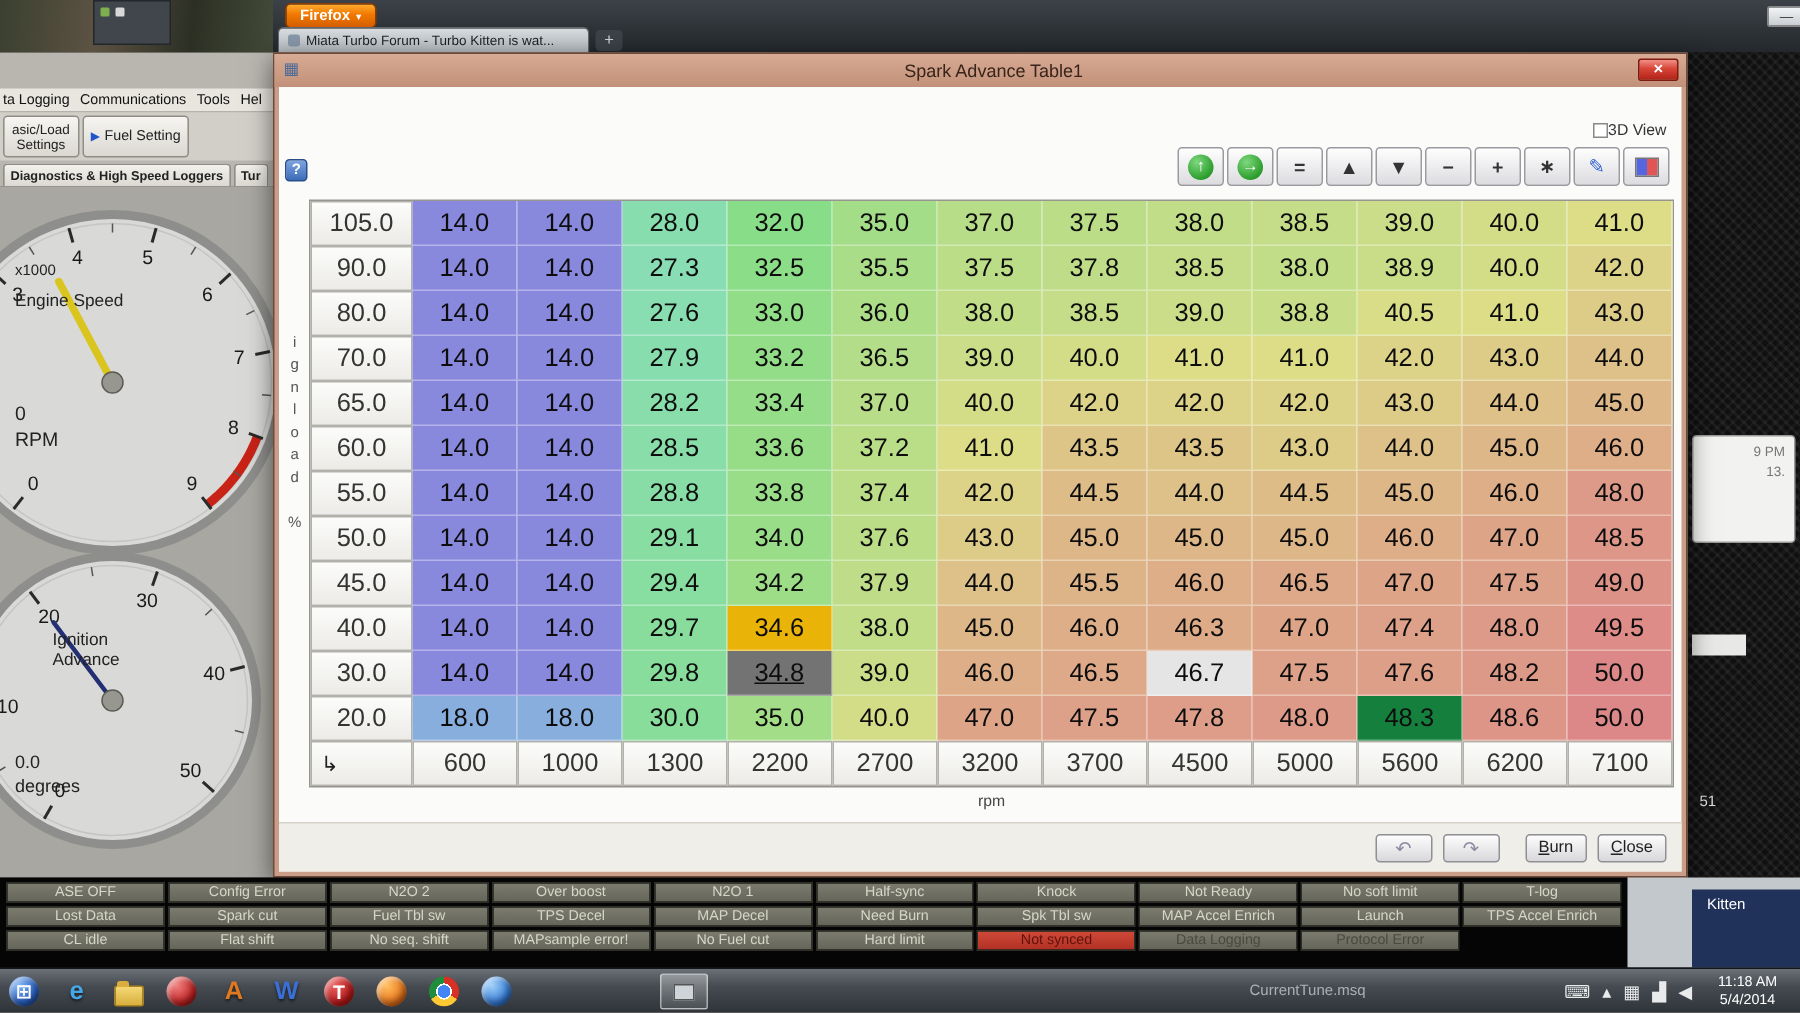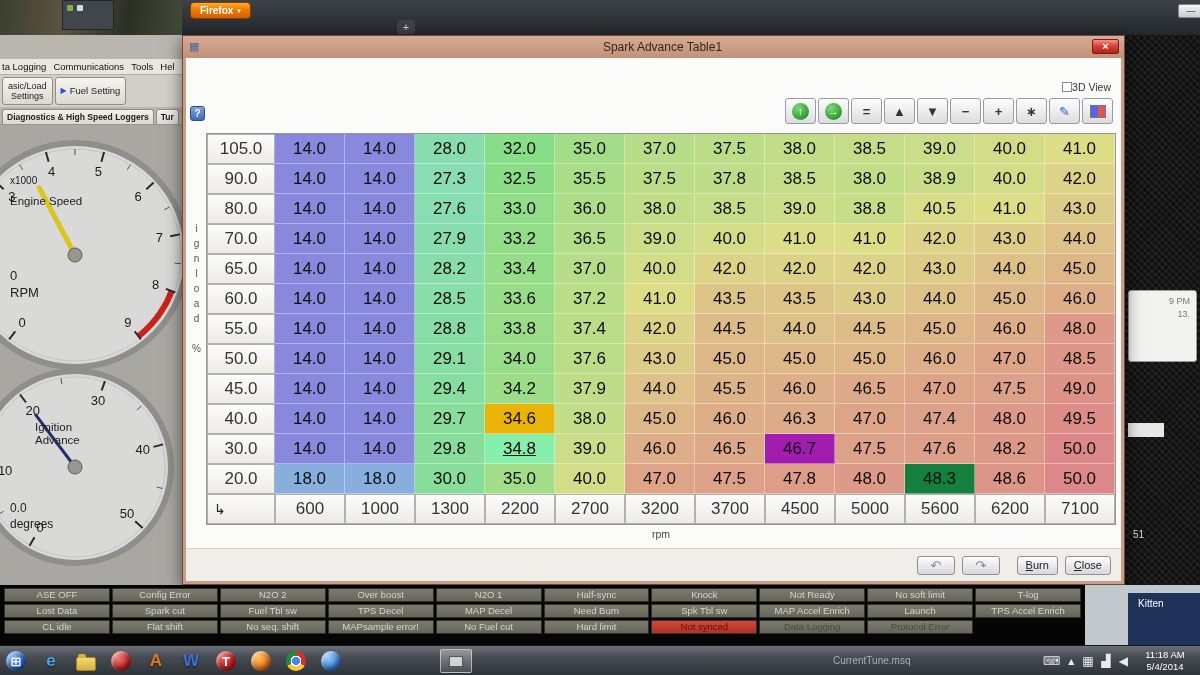--- a/index.html
+++ b/index.html
@@ -179,20 +179,24 @@
     <div class="mini-win">
       <span class="mini-dot a"></span>
       <span class="mini-dot b"></span>
     </div>
   </div>
 
   <div class="browser-top">
     <div class="ff-btn">
       <span>Firefox</span>
       <span class="ff-caret">▾</span>
+    </div>
+    <div class="btab">
+      <span class="tab-fav"></span>
+      <span>Miata Turbo Forum - Turbo Kitten is wat...</span>
     </div>
     <div class="newtab">+</div>
     <div class="win-ctl">
       <div class="wc">—</div>
       <div class="wc">▢</div>
       <div class="wc">×</div>
     </div>
   </div>
 
   <div class="right-panel">
@@ -489,25 +493,25 @@
             <div class="tcell" style="background: rgb(221, 164, 136);">47.0</div>
             <div class="tcell" style="background: rgb(221, 160, 136);">47.4</div>
             <div class="tcell" style="background: rgb(221, 154, 136);">48.0</div>
             <div class="tcell" style="background: rgb(221, 140, 136);">49.5</div>
           </div>
           <div class="trow">
             <div class="ylab">30.0</div>
             <div class="tcell" style="background: rgb(136, 136, 221);">14.0</div>
             <div class="tcell" style="background: rgb(136, 136, 221);">14.0</div>
             <div class="tcell" style="background: rgb(136, 221, 157);">29.8</div>
-            <div class="tcell" style="background: #86efac; text-decoration: underline;">34.8</div>
+            <div class="tcell" style="background: #737373; text-decoration: underline;">34.8</div>
             <div class="tcell" style="background: rgb(203, 221, 136);">39.0</div>
             <div class="tcell" style="background: rgb(221, 174, 136);">46.0</div>
             <div class="tcell" style="background: rgb(221, 169, 136);">46.5</div>
-            <div class="tcell" style="background: #a21caf;">46.7</div>
+            <div class="tcell" style="background: #e5e5e5;">46.7</div>
             <div class="tcell" style="background: rgb(221, 160, 136);">47.5</div>
             <div class="tcell" style="background: rgb(221, 159, 136);">47.6</div>
             <div class="tcell" style="background: rgb(221, 153, 136);">48.2</div>
             <div class="tcell" style="background: rgb(221, 136, 136);">50.0</div>
           </div>
           <div class="trow">
             <div class="ylab">20.0</div>
             <div class="tcell" style="background: rgb(136, 174, 221);">18.0</div>
             <div class="tcell" style="background: rgb(136, 174, 221);">18.0</div>
             <div class="tcell" style="background: rgb(136, 221, 154);">30.0</div>

